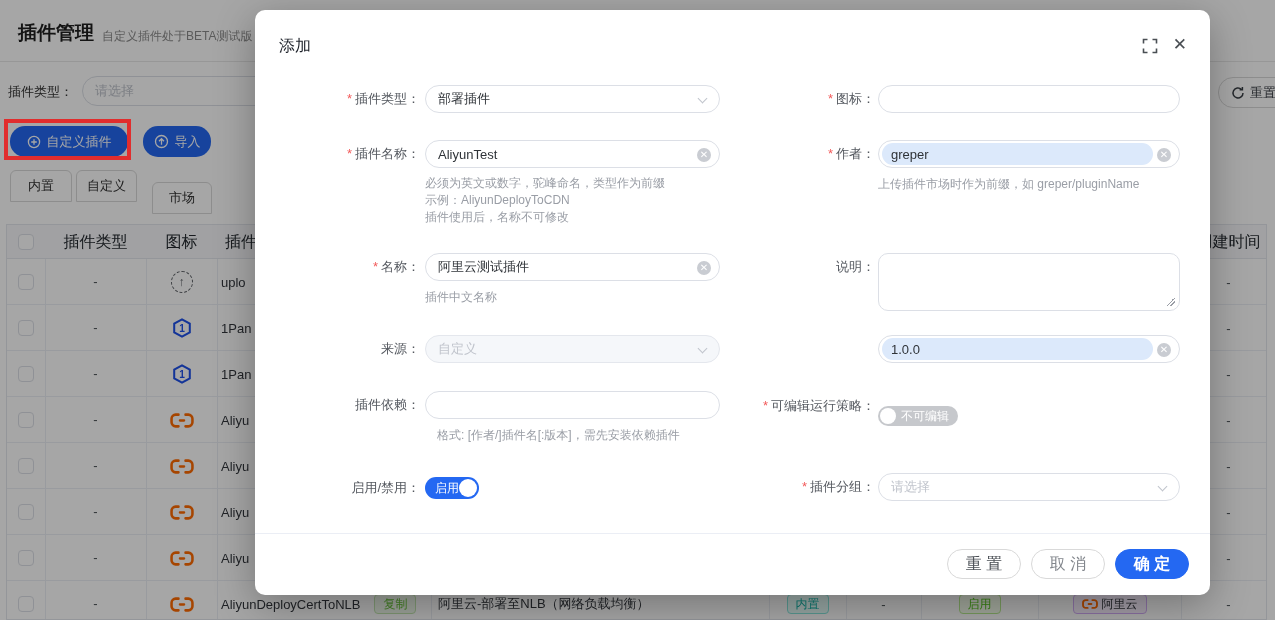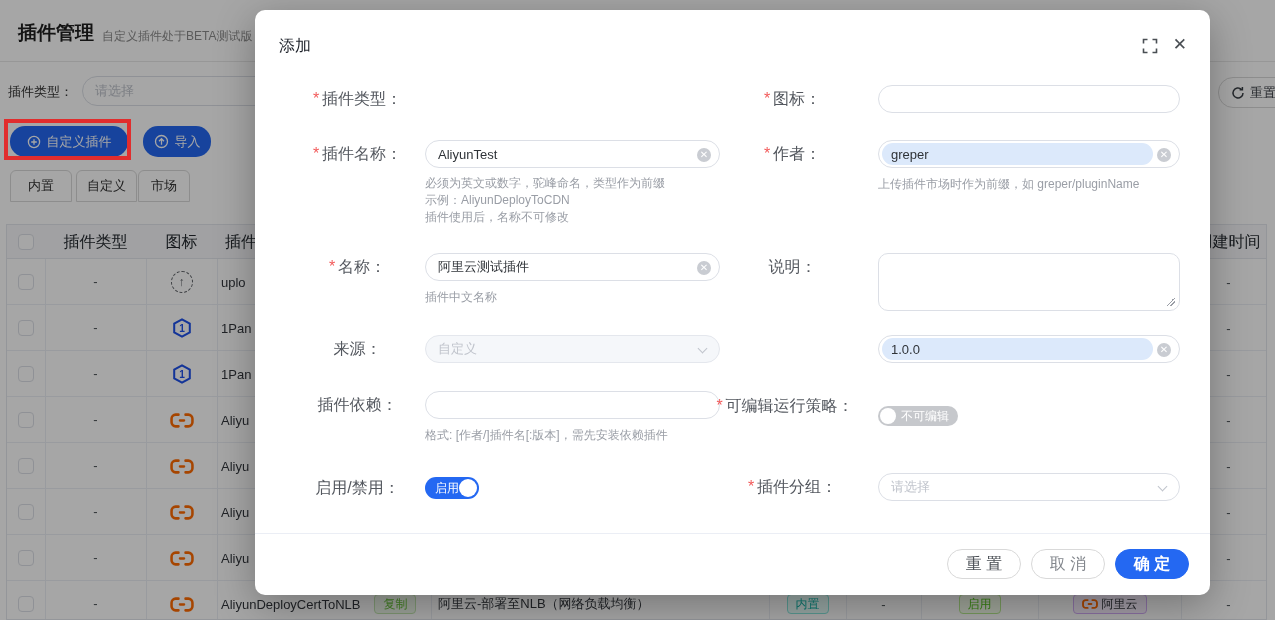--- a/index.html
+++ b/index.html
@@ -14,21 +14,21 @@
 
   .filter-label { position:absolute; left:8px; top:84px; font-size:13px; color:#333; line-height:16px; }
   .sel-filter { position:absolute; left:82px; top:76px; width:220px; height:30px; border:1px solid #dcdfe6; border-radius:15px; background:#fff; display:flex; align-items:center; padding:0 12px; font-size:13px; color:#bfc3cb; }
   .reset-btn { position:absolute; left:1218px; top:77px; width:80px; height:31px; border:1px solid #d9d9d9; border-radius:15px; background:#fff; display:flex; align-items:center; gap:5px; padding:0 12px; font-size:13px; color:#3a3f45; }
 
   .btn-blue { position:absolute; height:31px; border:none; border-radius:15px; background:#2468f2; color:#fff; font-size:13px; display:flex; align-items:center; justify-content:center; gap:6px;font-family:Liberation Serif, serif; }
   .btn-custom { left:10px; top:126px; width:118px; }
   .btn-import { left:143px; top:126px; width:68px; }
 
   .tab { position:absolute; top:170px; height:32px; border:1px solid #d9d9d9; border-radius:6px 6px 0 0; background:#fff; font-size:13px; color:#333; display:flex; align-items:center; justify-content:center; }
-  .tab1 { left:10px; width:62px; } .tab2 { left:76px; width:61px; } .tab3 { left:138px; width:52px; }
+  .tab1 { left:10px; width:62px; } .tab2 { left:76px; width:61px; } .tab3 { left:152px; width:60px;margin-top:12px; }
 
   .table { position:absolute; left:6px; top:224px; width:1261px; height:396px; border:1px solid #e4e7ed; background:#fff; }
   .thead { position:absolute; left:0; top:0; right:0; height:34px; background:#f7f8fa; border-bottom:1px solid #e4e7ed; }
   .th { position:absolute; top:0; height:34px; line-height:34px; font-size:16px; font-weight:normal; color:#24292f; text-align:center; }
   .vline { position:absolute; top:0; bottom:0; width:1px; background:#ebeef5; }
   .trow { position:absolute; left:0; right:0; height:46px; border-bottom:1px solid #ebeef5; }
   .cb { position:absolute; left:11px; top:15px; width:16px; height:16px; border:1px solid #dcdfe6; border-radius:4px; background:#fff; }
   .c-type { position:absolute; left:38px; width:101px; top:0; height:46px; line-height:46px; text-align:center; font-size:13px; color:#4a4f55; }
   .c-icon { position:absolute; left:139px; width:71px; top:0; height:46px; display:flex; align-items:center; justify-content:center; }
   .c-name { position:absolute; left:214px; width:216px; top:0; height:46px; display:flex; align-items:center; gap:14px; font-size:13px; color:#33373d; overflow:hidden; white-space:nowrap; }
@@ -44,21 +44,21 @@
   
   .overlay { position:absolute; inset:0; background:rgba(0,0,0,0.35); z-index:50; }
   .annotation { position:absolute; left:4px; top:119px; width:127px; height:41px; border:4px solid #e12d2d; z-index:60; }
 
   
   .modal { position:absolute; left:255px; top:10px; width:955px; height:585px; background:#fff; border-radius:10px; box-shadow:0 10px 40px rgba(0,0,0,.30); z-index:100; }
   .m-title { position:absolute; left:24px; top:26px; font-size:16px; font-weight:500; color:#1d2129; }
   .m-expand { position:absolute; right:52px; top:28px; width:16px; height:16px; }
   .m-close { position:absolute; right:23px; top:25px; font-size:17px; color:#4a4f54; line-height:20px; }
 
-  .fld-label { position:absolute; font-size:16px; color:#54585f; line-height:28px; text-align:center; }
+  .fld-label { position:absolute; font-size:13px; color:#54585f; line-height:28px; text-align:right; }
   .req { color:#f25a5a; margin-right:3px; }
   .ctl { position:absolute; height:28px; border:1px solid #dcdfe6; border-radius:14px; background:#fff; font-size:13px; color:#2f3338; display:flex; align-items:center; padding:0 28px 0 12px; }
   .ctl .ph { color:#c0c4cc; }
   .ctl-disabled { background:#f5f7fa; border-color:#e4e7ed; color:#c0c4cc; }
   .chev { position:absolute; right:13px; top:9px; width:7px; height:7px; border-right:1.5px solid #c0c4cc; border-bottom:1.5px solid #c0c4cc; transform:rotate(45deg); }
   .clr { position:absolute; right:8px; top:7px; width:14px; height:14px; border-radius:50%; background:#c9ccd2; color:#fff; font-size:10px; line-height:14px; text-align:center; }
   .af { position:absolute; left:3px; top:2px; bottom:2px; right:26px; background:#dcе9fb; background:#dce9fb; border-radius:11px; display:flex; align-items:center; padding-left:9px; color:#2f3338; }
   .helper { position:absolute; font-size:12px; color:#9a9ea6; line-height:17px; }
   .tarea { position:absolute; height:58px; border:1px solid #dcdfe6; border-radius:10px; background:#fff; }
   .resize-h { position:absolute; right:4px; bottom:4px; width:9px; height:9px; background:linear-gradient(135deg, transparent 0 50%, #9a9ea6 50% 57%, transparent 57% 72%, #9a9ea6 72% 79%, transparent 79%); }
@@ -270,20 +270,24 @@
 <div class="annotation"></div>
 
 <div class="modal">
   <div class="m-title">添加</div>
   <span class="m-expand"><svg width="16" height="16" viewBox="0 0 16 16" fill="none" stroke="#4a4f54" stroke-width="1.6">
         <path d="M1.5 5.5v-4h4M10.5 1.5h4v4M14.5 10.5v4h-4M5.5 14.5h-4v-4"></path>
       </svg></span>
   <span class="m-close">✕</span>
 
   <div class="fld-label" style="left:40px;top:75px;width:125px"><span class="req">*</span><span>插件类型：</span></div>
+  <div class="ctl" style="left:170px;top:75px;width:295px">
+    <span>部署插件</span>
+    <span class="chev"></span>
+  </div>
   <div class="fld-label" style="left:455px;top:75px;width:165px"><span class="req">*</span><span>图标：</span></div>
   <div class="ctl" style="left:623px;top:75px;width:302px"></div>
 
   <div class="fld-label" style="left:40px;top:130px;width:125px"><span class="req">*</span><span>插件名称：</span></div>
   <div class="ctl" style="left:170px;top:130px;width:295px">
     <span>AliyunTest</span>
     <span class="clr">✕</span>
   </div>
   <div class="helper" style="left:170px;top:165px">
     <div>必须为英文或数字，驼峰命名，类型作为前缀</div>
@@ -317,21 +321,21 @@
   </div>
   <div class="ctl" style="left:623px;top:325px;width:302px">
     <span class="af">
         <span>1.0.0</span>
       </span>
     <span class="clr">✕</span>
   </div>
 
   <div class="fld-label" style="left:40px;top:381px;width:125px"><span>插件依赖：</span></div>
   <div class="ctl" style="left:170px;top:381px;width:295px"></div>
-  <div class="helper" style="left:170px;top:417px">格式: [作者/]插件名[:版本]，需先安装依赖插件</div>
+  <div class="helper" style="left:182px;top:417px">格式: [作者/]插件名[:版本]，需先安装依赖插件</div>
   <div class="fld-label" style="left:440px;top:382px;width:180px"><span class="req">*</span><span>可编辑运行策略：</span></div>
   <div class="tg-off" style="left:623px;top:396px">
     <span>不可编辑</span>
     <span class="knob"></span>
   </div>
 
   <div class="fld-label" style="left:40px;top:464px;width:125px"><span>启用/禁用：</span></div>
   <div class="tg-on" style="left:170px;top:467px">
     <span>启用</span>
     <span class="knob"></span>

